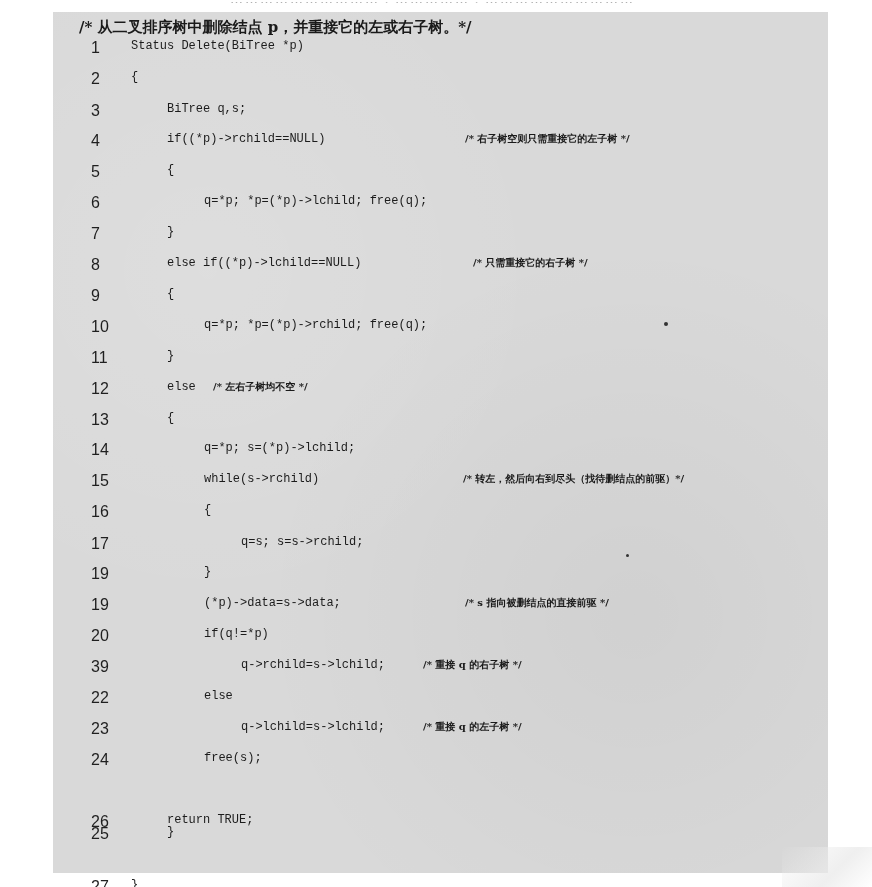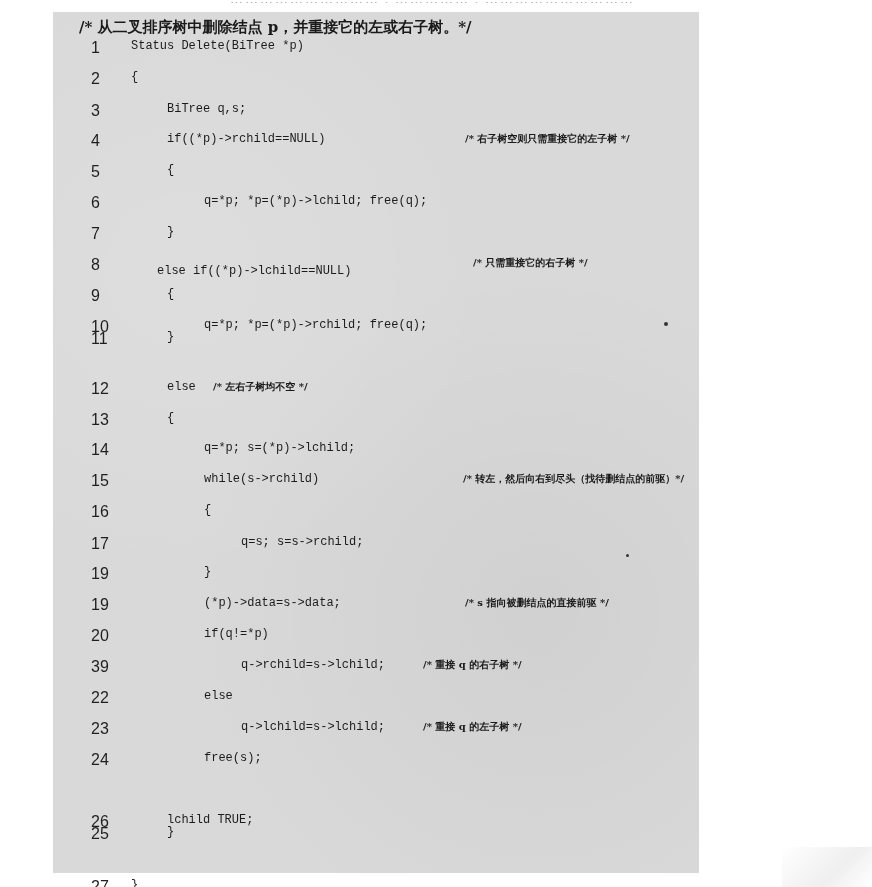--- a/index.html
+++ b/index.html
@@ -28,21 +28,21 @@
       font-size: 13px;
       color: #8a8a8a;
       letter-spacing: 2px;
       white-space: nowrap;
       overflow: hidden;
     }
     .code-box {
       position: absolute;
       left: 53px;
       top: 12px;
-      width: 646px;
+      width: 775px;
       height: 861px;
       background: #d9d9d9;
       background-image:
         radial-gradient(circle at 20% 30%, rgba(255,255,255,0.12) 0, rgba(255,255,255,0) 40%),
         radial-gradient(circle at 75% 70%, rgba(0,0,0,0.04) 0, rgba(0,0,0,0) 45%);
     }
     .header-comment {
       position: absolute;
       left: 26px;
       top: 6px;
@@ -131,32 +131,32 @@
       <div class="code-line" style="top: 182px;">
         <span class="line-number">6</span>
         <span class="line-code" style="left: 151px;">q=*p; *p=(*p)-&gt;lchild; free(q);</span>
       </div>
       <div class="code-line" style="top: 213px;">
         <span class="line-number">7</span>
         <span class="line-code" style="left: 114px;">}</span>
       </div>
       <div class="code-line" style="top: 244px;">
         <span class="line-number">8</span>
-        <span class="line-code" style="left: 104px; margin-top: 8px;">else if((*p)-&gt;lchild==NULL)</span>
+        <span class="line-code" style="left: 114px;">else if((*p)-&gt;lchild==NULL)</span>
         <span class="line-comment" style="left: 420px;">/* 只需重接它的右子树 */</span>
       </div>
       <div class="code-line" style="top: 275px;">
         <span class="line-number">9</span>
         <span class="line-code" style="left: 114px;">{</span>
       </div>
       <div class="code-line" style="top: 306px;">
         <span class="line-number">10</span>
         <span class="line-code" style="left: 151px;">q=*p; *p=(*p)-&gt;rchild; free(q);</span>
       </div>
-      <div class="code-line" style="top: 318px;">
+      <div class="code-line" style="top: 337px;">
         <span class="line-number">11</span>
         <span class="line-code" style="left: 114px;">}</span>
       </div>
       <div class="code-line" style="top: 368px;">
         <span class="line-number">12</span>
         <span class="line-code" style="left: 114px;">else </span>
         <span class="line-comment" style="left: 160px;">/* 左右子树均不空 */</span>
       </div>
       <div class="code-line" style="top: 399px;">
         <span class="line-number">13</span>
@@ -209,21 +209,21 @@
       <div class="code-line" style="top: 739px;">
         <span class="line-number">24</span>
         <span class="line-code" style="left: 151px;">free(s);</span>
       </div>
       <div class="code-line" style="top: 770px; margin-top: 43px;">
         <span class="line-number">25</span>
         <span class="line-code" style="left: 114px;">}</span>
       </div>
       <div class="code-line" style="top: 801px;">
         <span class="line-number">26</span>
-        <span class="line-code" style="left: 114px;">lchild TRUE;</span>
+        <span class="line-code" style="left: 114px;">return TRUE;</span>
       </div>
       <div class="code-line" style="top: 866px;">
         <span class="line-number">27</span>
         <span class="line-code" style="left: 78px;">}</span>
       </div>
     </div>
   <div class="speck" style="left:611px; top:310px;"></div>
   <div class="speck" style="left:573px; top:542px; width:3px; height:3px;"></div>
 </div>
 <div class="corner-shadow"></div>

